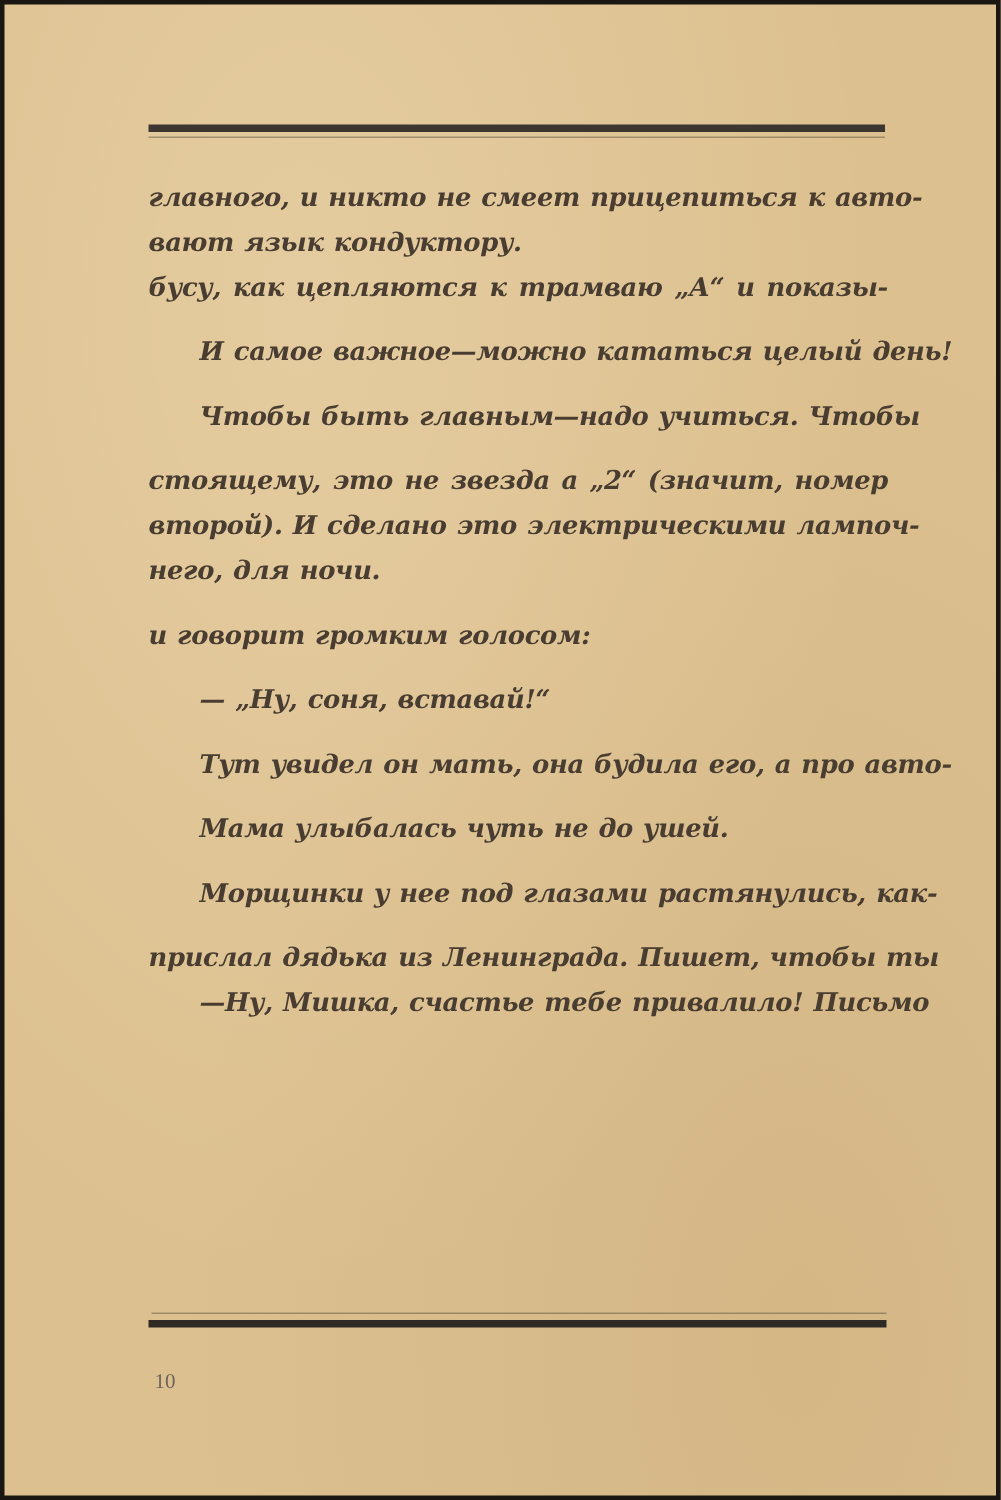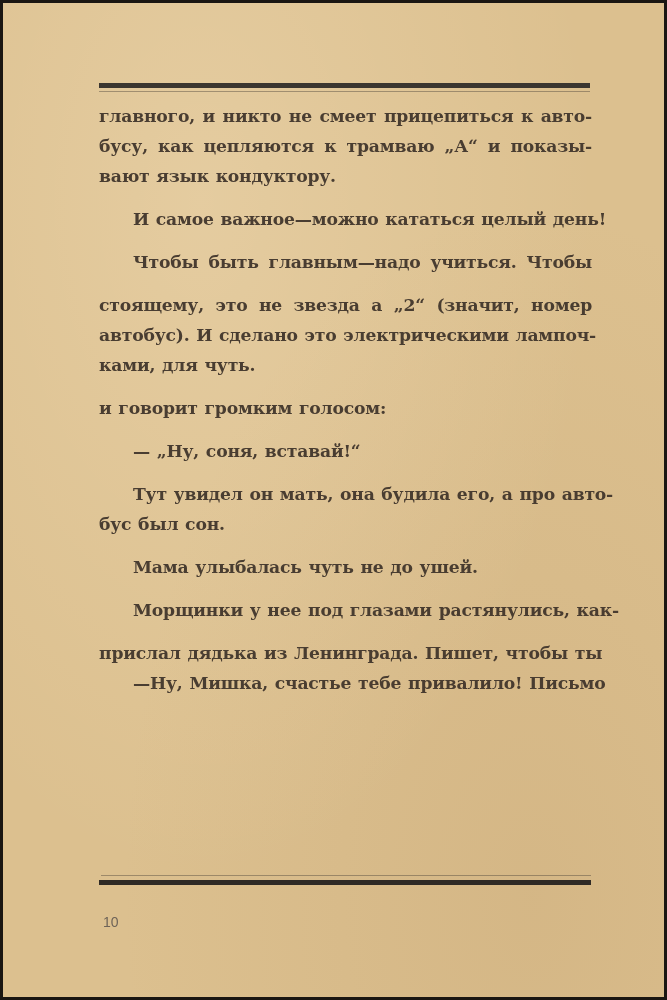--- a/index.html
+++ b/index.html
@@ -56,22 +56,23 @@
       position: absolute;
       left: 96px;
       top: 877px;
       width: 492px;
       height: 5px;
       background: #2f2a25;
     }
     .text-block {
       position: absolute;
       left: 96px;
-      top: 98px;
+      top: 114px;
       width: 493px;
+      font-style: italic;
     }
     .para {
       margin: 0 0 13px 0;
       font-size: 17.2px;
       line-height: 30px;
       text-align: justify;
       text-align-last: left;
       letter-spacing: -0.2px;
       word-spacing: 1px;
       font-weight: bold;
@@ -87,67 +88,66 @@
     .para .line.last {
       text-align-last: left;
     }
     .para .line.indent {
       text-indent: 34px;
     }
     .page-number {
       position: absolute;
       left: 100px;
       top: 911px;
-      font-family: Liberation Sans, sans-serif;
+      font-family: Liberation Serif, serif;
       font-size: 14px;
       color: #6e6358;
       text-align: right;
     }
   </style>
 </head>
 <body>
 
 <div class="page">
   <div class="rule-top"></div>
   <div class="rule-top-thin"></div>
 
   <div class="text-block">
 
     <p class="para">
       <span class="line">главного, и никто не смеет прицепиться к авто-</span>
+      <span class="line last">вают язык кондуктору.</span>
       <span class="line">бусу, как цепляются к трамваю „А“ и показы-</span>
-      <span class="line last">вают язык кондуктору.</span>
     </p>
 
     <p class="para">
       <span class="line indent last">И самое важное—можно кататься целый день!</span>
     </p>
 
     <p class="para">
       <span class="line indent">Чтобы быть главным—надо учиться. Чтобы</span>
     </p>
 
     <p class="para">
       <span class="line">стоящему, это не звезда а „2“ (значит, номер</span>
-      <span class="line">автобус). И сделано это электрическими лампоч-</span>
-      <span class="line last">ками, для чуть.</span>
+      <span class="line">второй). И сделано это электрическими лампоч-</span>
+      <span class="line last">него, для ночи.</span>
     </p>
 
     <p class="para">
       <span class="line last">и говорит громким голосом:</span>
     </p>
 
     <p class="para">
       <span class="line indent last">— „Ну, соня, вставай!“</span>
     </p>
 
 
     <p class="para">
       <span class="line indent">Тут увидел он мать, она будила его, а про авто-</span>
-      <span class="line last">бус был сон.</span>
     </p>
 
     <p class="para">
       <span class="line indent last">Мама улыбалась чуть не до ушей.</span>
     </p>
 
     <p class="para">
       <span class="line indent">Морщинки у нее под глазами растянулись, как-</span>
     </p>
 

